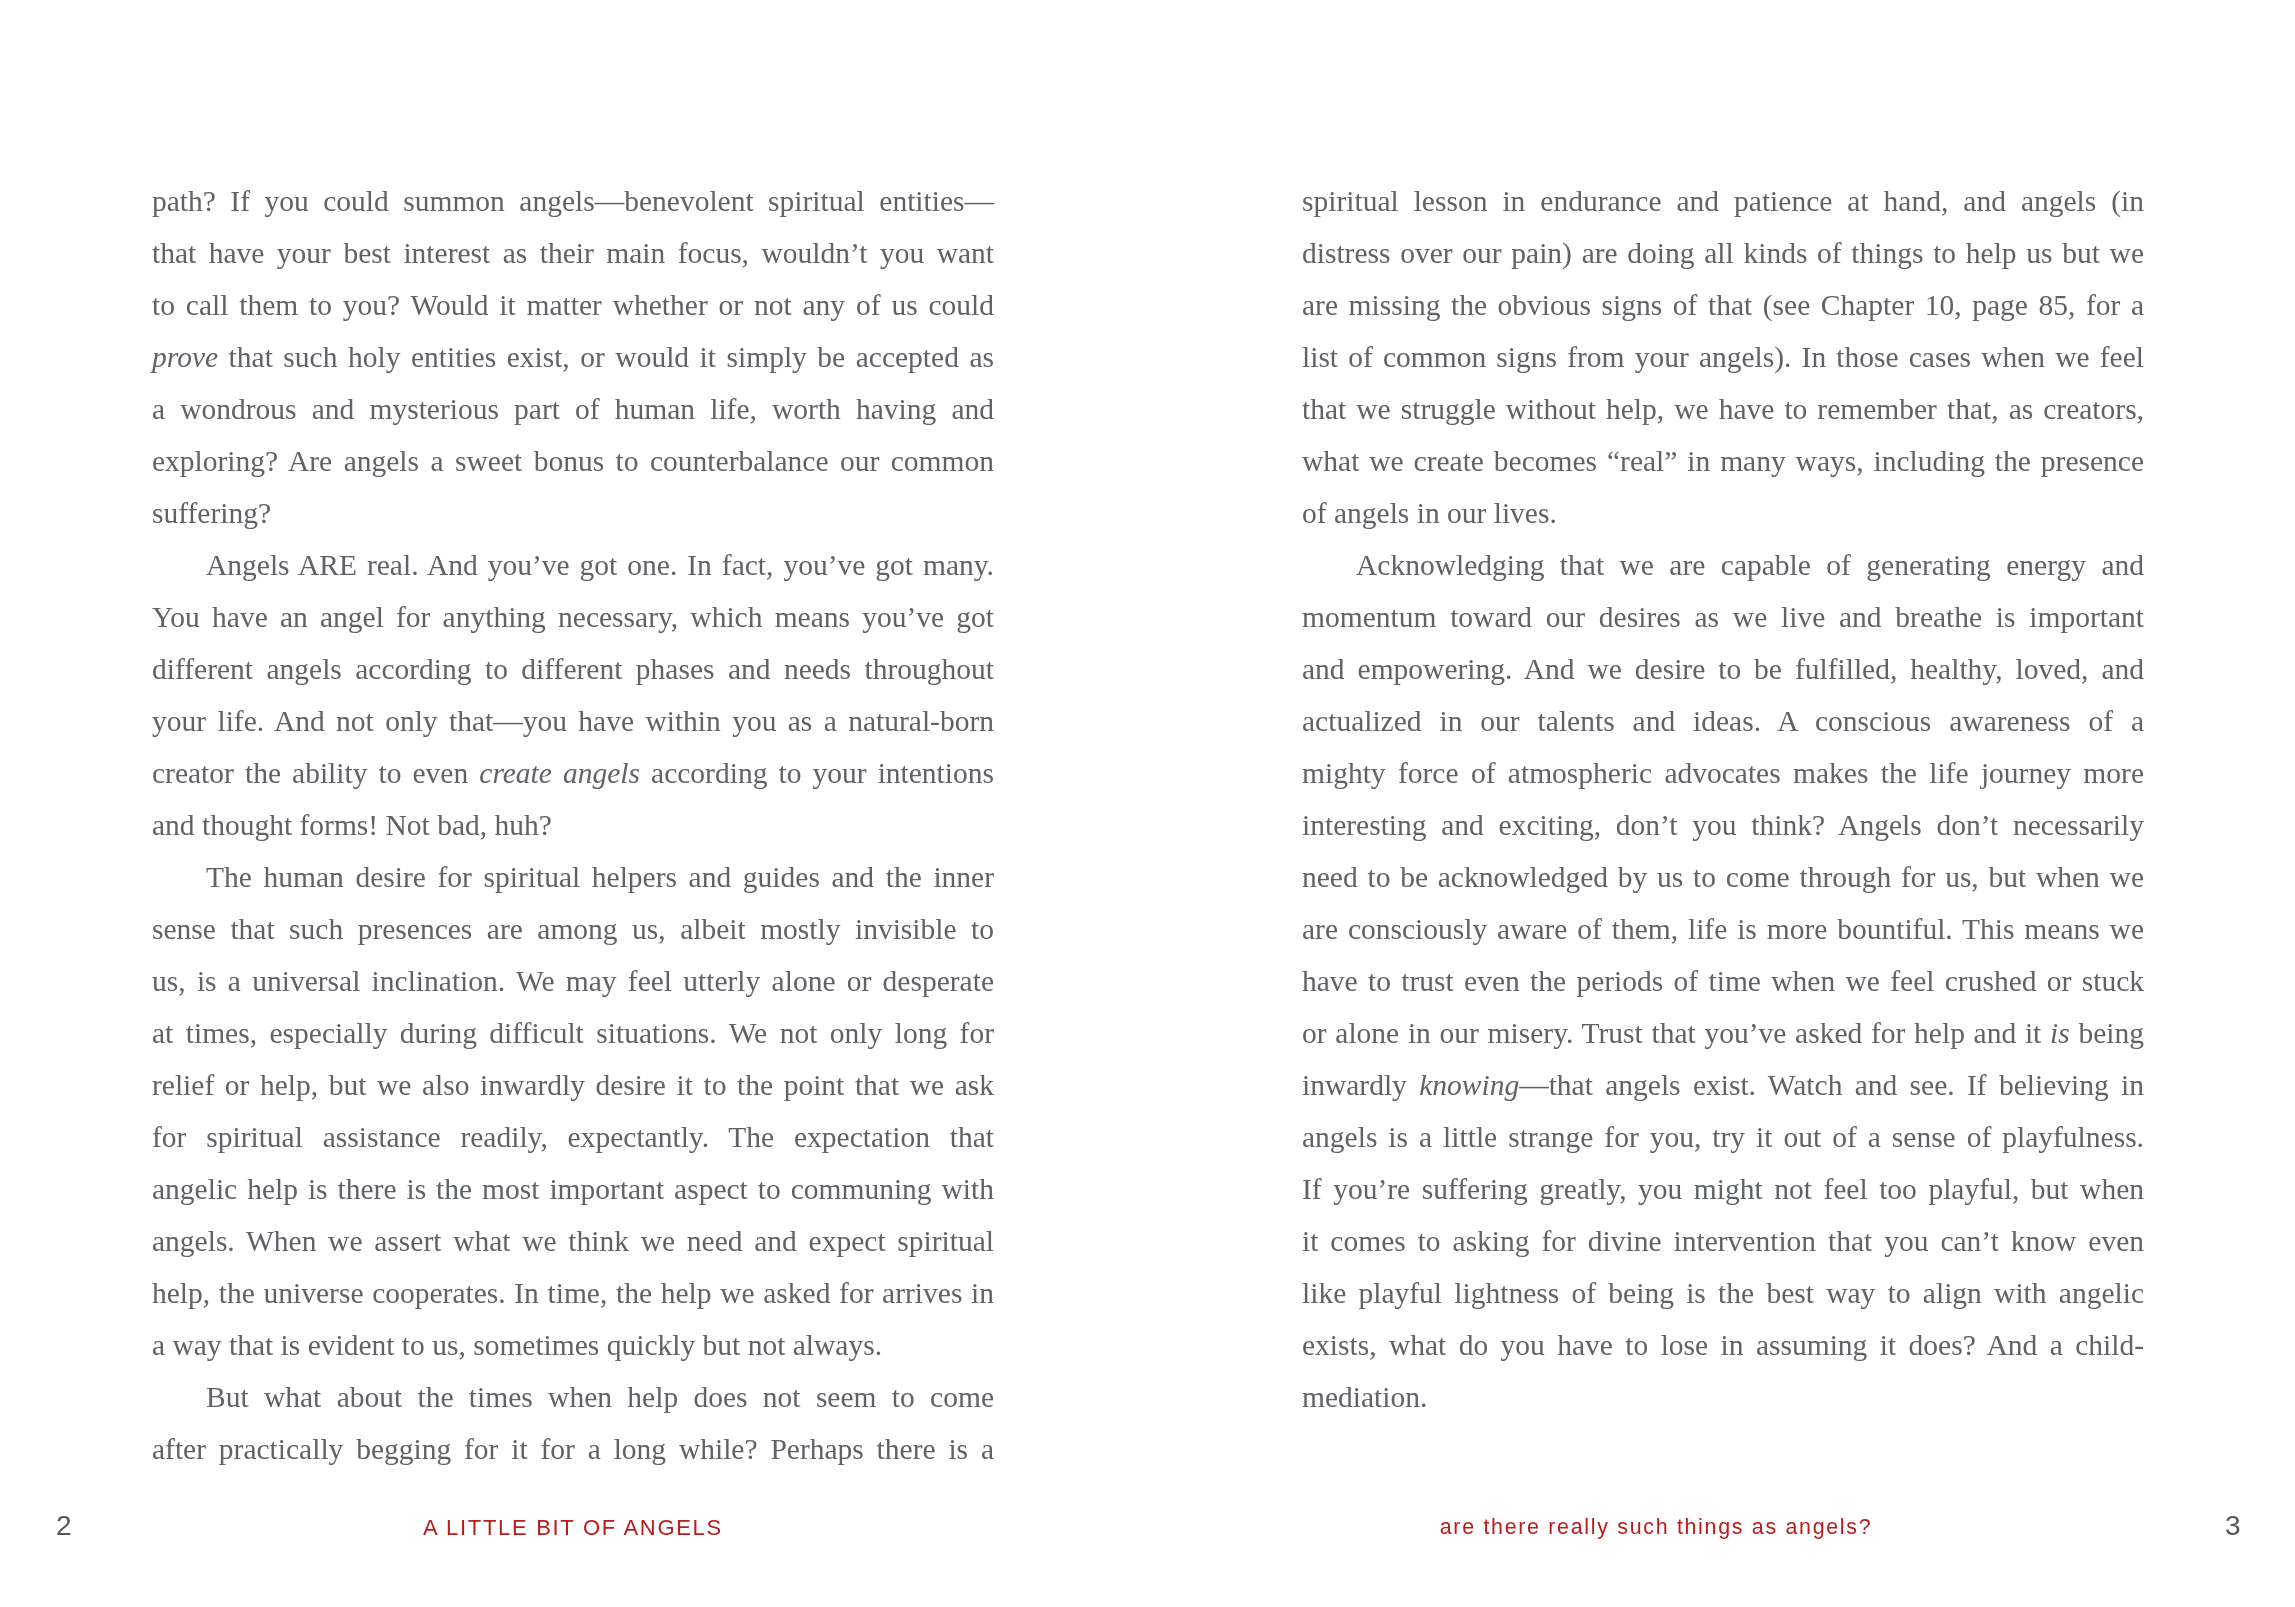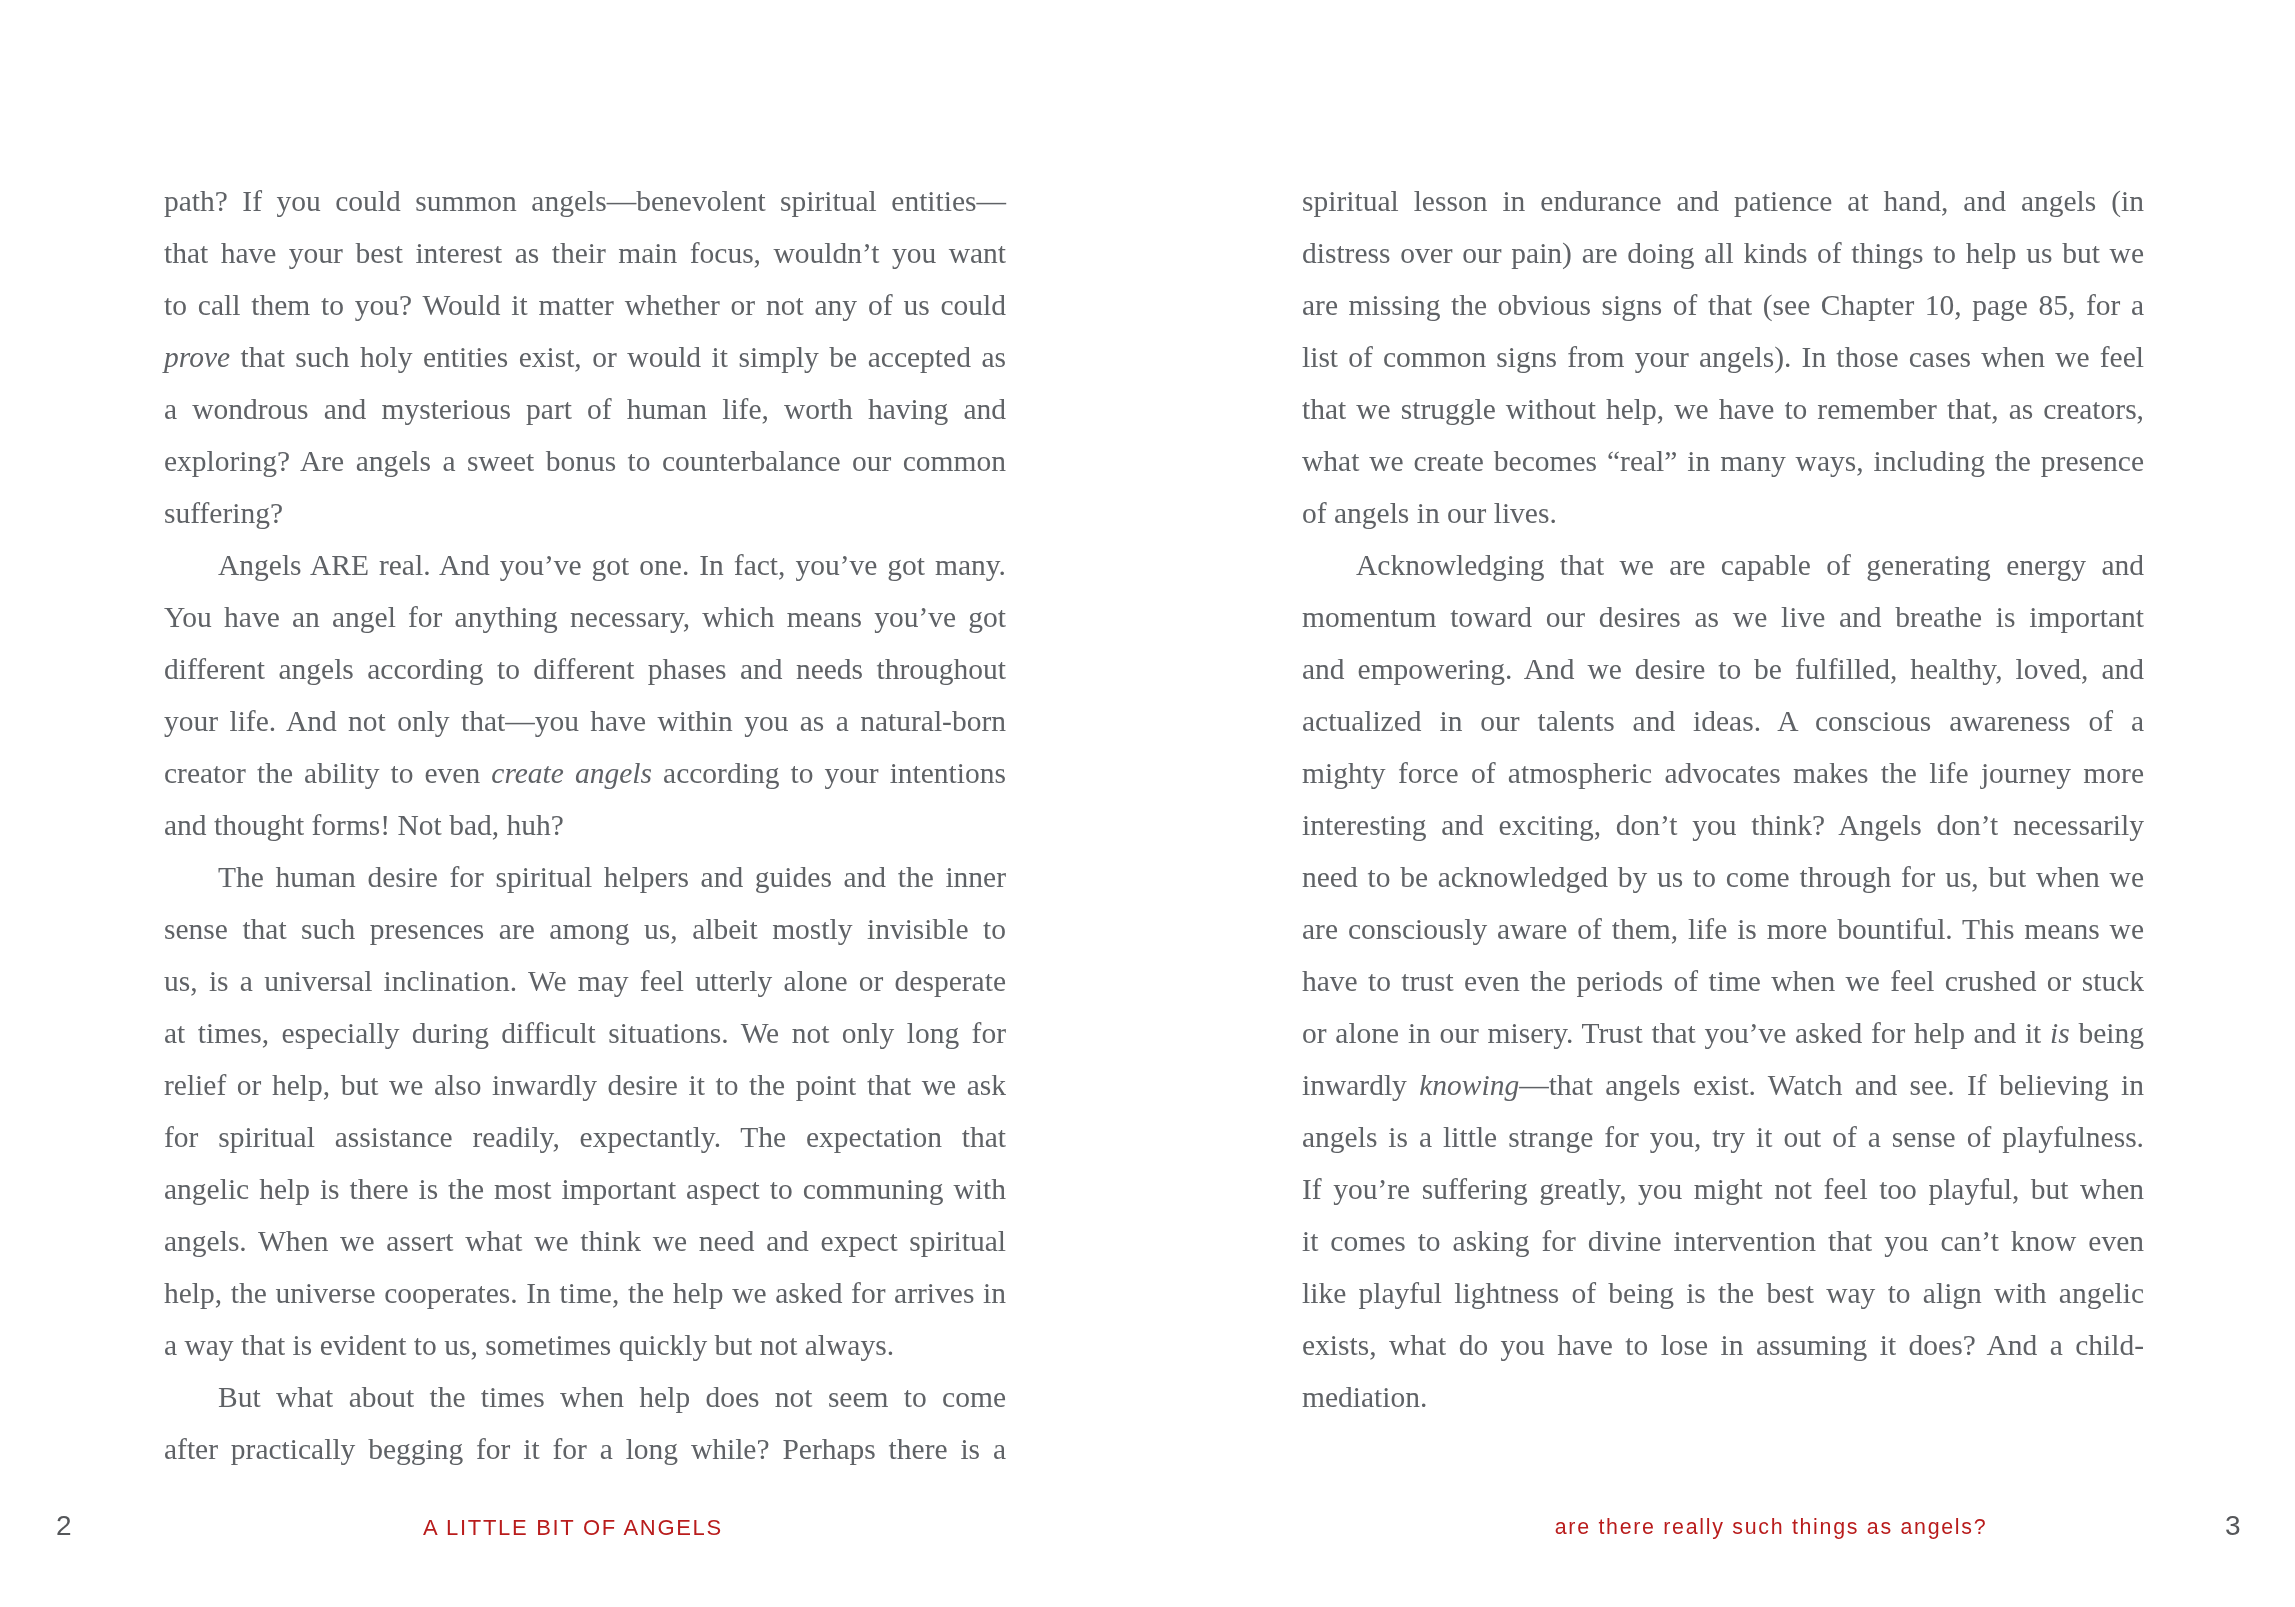--- a/index.html
+++ b/index.html
@@ -16,21 +16,21 @@
   .page { position: absolute; inset: 0; }
   .text-block {
     position: absolute;
     top: 175px;
     width: 842px;
     font-family: "Liberation Serif", "DejaVu Serif", serif;
     font-size: 29.5px;
     line-height: 52px;
     color: #5f6266;
   }
-  .text-block.left-block  { left: 152px; margin-left: 12px; }
+  .text-block.left-block  { left: 152px; }
   .text-block.right-block { left: 1302px; }
   .line {
     text-align: justify;
     text-align-last: justify;
     height: 52px;
   }
   .line.last { text-align-last: left; }
   .line.indent { text-indent: 54px; }
   .line em { font-style: italic; }
   .folio {
@@ -51,21 +51,21 @@
     font-family: "Liberation Sans", "DejaVu Sans", sans-serif;
     color: #b91c1c;
   }
   .foot-left {
     left: 152px;
     font-size: 22px;
     letter-spacing: 1.7px;
     text-transform: none;
   }
   .foot-right {
-    left: 1350px;
+    left: 1235px;
     font-size: 21.4px;
     letter-spacing: 1.7px;
   }
 </style>
 </head>
 <body>
 
 <div class="spread">
 
   <section class="page">

